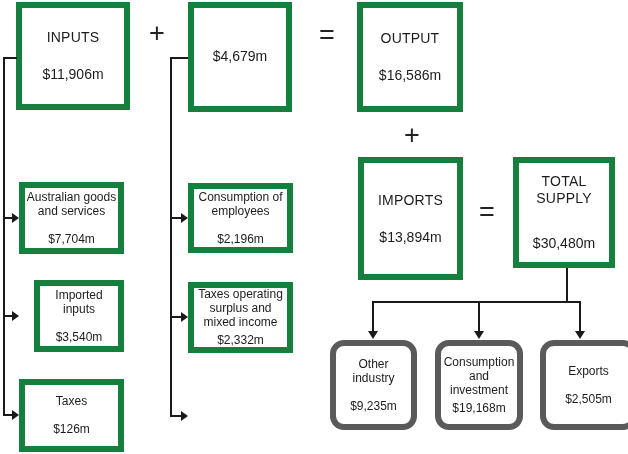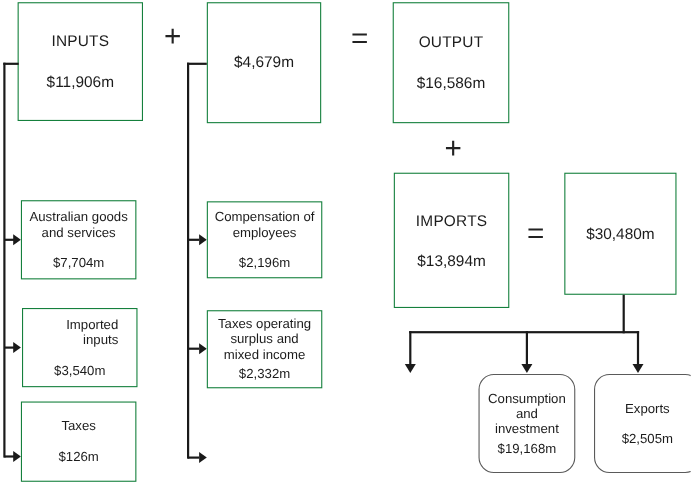--- a/index.html
+++ b/index.html
@@ -1,21 +1,21 @@
 <!DOCTYPE html>
 <html><head>
 <meta charset="utf-8">
 <style>
   html,body{margin:0;padding:0;background:#fff;}
   #canvas{
     position:relative;width:628px;height:454px;background:#ffffff;
     font-family:"Liberation Sans", sans-serif;color:#1c1c1c;overflow:hidden;
   }
   .box{
-    position:absolute;border:1px solid #15803d;background:#fff;
+    position:absolute;border:6px solid #15803d;background:#fff;
     display:flex;flex-direction:column;align-items:center;justify-content:center;
     text-align:center;box-sizing:border-box;
   }
   .rounded{border-radius:14px;border-color:#5a5a5a;}
   .box-title{line-height:1.17;}
   .box-value{line-height:1.1;}
   .big{font-size:14px;gap:22px;}
   .big .box-title{letter-spacing:.2px;}
   .ts-box{gap:30px;}
   .small{font-size:12px;gap:15px;}
@@ -72,76 +72,81 @@
   <div class="op" style="left:394px;top:117px;">+</div>
 
   <div class="box big" style="left:358px;top:157px;width:105px;height:123px;">
     <div class="box-title">IMPORTS</div>
     <div class="box-value">$13,894m</div>
   </div>
 
   <div class="op" style="left:469px;top:194px;">=</div>
 
   <div class="box big ts-box t-ts" style="left:513px;top:157px;width:102px;height:111px;">
+    <div class="box-title">TOTAL SUPPLY</div>
     <div class="box-value">$30,480m</div>
   </div>
 
   <div class="line" style="left:3px;top:57px;width:14px;height:2px;"></div>
   <div class="line" style="left:3px;top:57px;width:2px;height:359px;"></div>
   <div class="line" style="left:4px;top:217px;width:9px;height:2px;"></div>
   <div class="arrow-r" style="left:12px;top:213px;"></div>
   <div class="line" style="left:4px;top:315px;width:9px;height:2px;"></div>
   <div class="arrow-r" style="left:12px;top:311px;"></div>
   <div class="line" style="left:4px;top:414px;width:9px;height:2px;"></div>
   <div class="arrow-r" style="left:12px;top:410px;"></div>
 
   <div class="box small b-ags" style="left:19px;top:182px;width:105px;height:72px;align-items:center;">
     <div class="box-title">Australian goods and services</div>
     <div class="box-value">$7,704m</div>
   </div>
 
-  <div class="box small b-ii" style="left:20px;top:280px;width:105px;height:72px;text-align:right;">
+  <div class="box small b-ii" style="left:34px;top:280px;width:90px;height:72px;">
     <div class="box-title">Imported inputs</div>
     <div class="box-value">$3,540m</div>
   </div>
 
-  <div class="box small" style="left:19px;top:365px;width:105px;height:73px;">
+  <div class="box small" style="left:19px;top:379px;width:105px;height:73px;">
     <div class="box-title">Taxes</div>
     <div class="box-value">$126m</div>
   </div>
 
   <div class="line" style="left:170px;top:57px;width:18px;height:2px;"></div>
   <div class="line" style="left:170px;top:57px;width:2px;height:360px;"></div>
   <div class="line" style="left:171px;top:217px;width:10px;height:2px;"></div>
   <div class="arrow-r" style="left:181px;top:213px;"></div>
   <div class="line" style="left:171px;top:316px;width:10px;height:2px;"></div>
   <div class="arrow-r" style="left:181px;top:312px;"></div>
   <div class="line" style="left:171px;top:415px;width:10px;height:2px;"></div>
   <div class="arrow-r" style="left:181px;top:411px;"></div>
 
   <div class="box small b-ce" style="left:188px;top:183px;width:105px;height:70px;">
-    <div class="box-title">Compensation of employees</div>
+    <div class="box-title">Consumption of employees</div>
     <div class="box-value">$2,196m</div>
   </div>
 
   <div class="box small tight b-gos" style="left:188px;top:282px;width:105px;height:71px;">
     <div class="box-title">Taxes operating surplus and mixed income</div>
     <div class="box-value">$2,332m</div>
   </div>
 
 
   <div class="line" style="left:566px;top:268px;width:2px;height:35px;"></div>
   <div class="line" style="left:372px;top:301px;width:209px;height:2px;"></div>
   <div class="line" style="left:372px;top:301px;width:2px;height:31px;"></div>
   <div class="arrow-d" style="left:368px;top:331px;"></div>
   <div class="line" style="left:478px;top:301px;width:2px;height:31px;"></div>
   <div class="arrow-d" style="left:474px;top:331px;"></div>
   <div class="line" style="left:579px;top:301px;width:2px;height:31px;"></div>
   <div class="arrow-d" style="left:575px;top:331px;"></div>
 
+  <div class="box small rounded r-oi" style="left:330px;top:340px;width:87px;height:90px;">
+    <div class="box-title">Other industry</div>
+    <div class="box-value">$9,235m</div>
+  </div>
 
   <div class="box small tight rounded r-ci" style="left:435px;top:340px;width:88px;height:90px;">
     <div class="box-title">Consumption and investment</div>
     <div class="box-value">$19,168m</div>
   </div>
 
   <div class="box small rounded" style="left:540px;top:340px;width:97px;height:90px;">
     <div class="box-title">Exports</div>
     <div class="box-value">$2,505m</div>
   </div>

